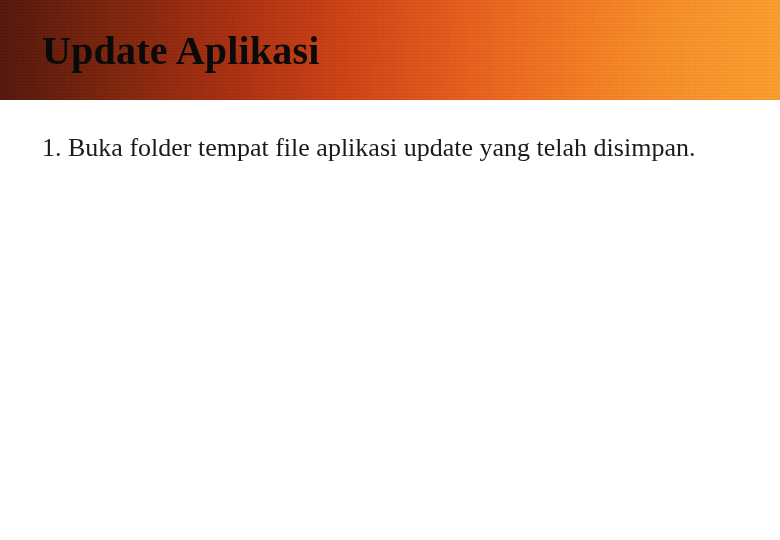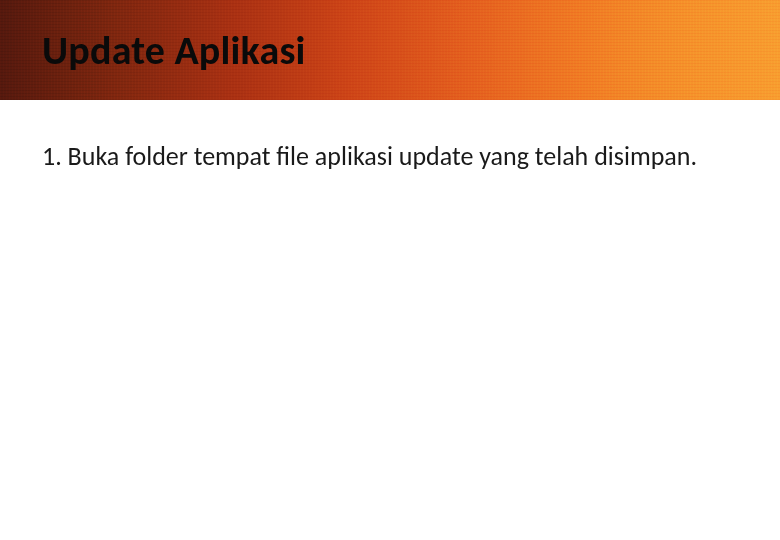--- a/index.html
+++ b/index.html
@@ -1,15 +1,15 @@
 <!DOCTYPE html>
 <html><head>
 <meta charset="utf-8">
 <style>
-  * { margin: 0; padding: 0; box-sizing: border-box; }
+  * { margin: 0; padding: 0; box-sizing: border-box; font-family: Liberation Serif, serif; }
   html, body { width: 780px; height: 540px; font-family: Calibri, "Segoe UI", Arial, sans-serif; background: #fff; }
   .slide { width: 780px; height: 540px; display: flex; flex-direction: column; }
   .header {
     height: 100px;
     background:
       linear-gradient(90deg,
         #5a1a0e 0%,
         #8a2a10 15%,
         #b03514 30%,
         #d04818 45%,
@@ -37,21 +37,21 @@
   .title {
     font-size: 40px;
     font-weight: 700;
     color: #0a0a0a;
     position: relative;
     z-index: 1;
     letter-spacing: 0.2px;
   }
   .body {
     flex: 1;
-    padding: 40px 42px 0 42px;
+    padding: 32px 42px 0 42px;
   }
   .item {
     font-size: 26px;
     color: #1a1a1a;
     line-height: 1.25;
     margin-bottom: 2px;
   }
 </style>
 </head>
 <body>

